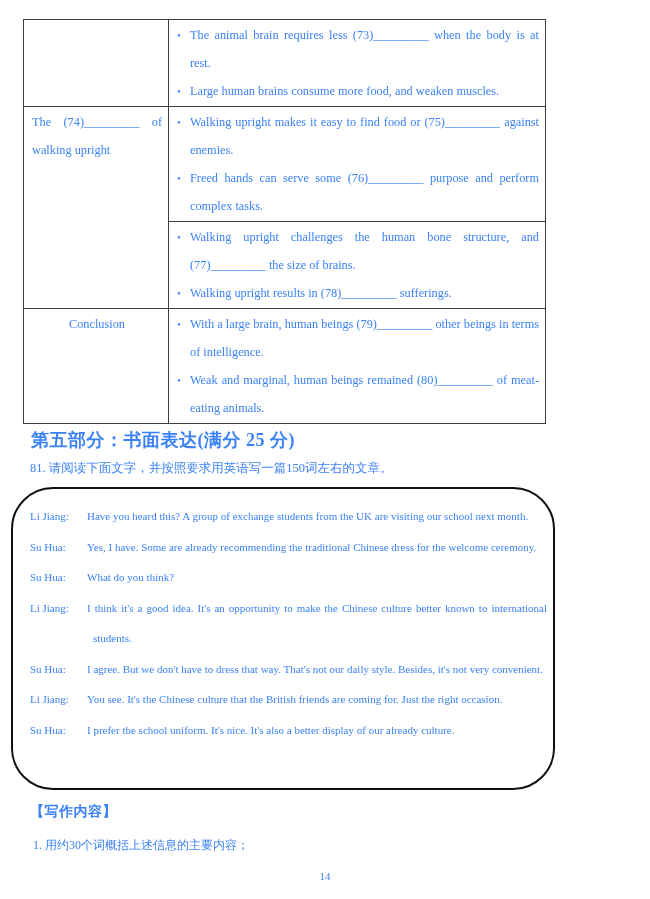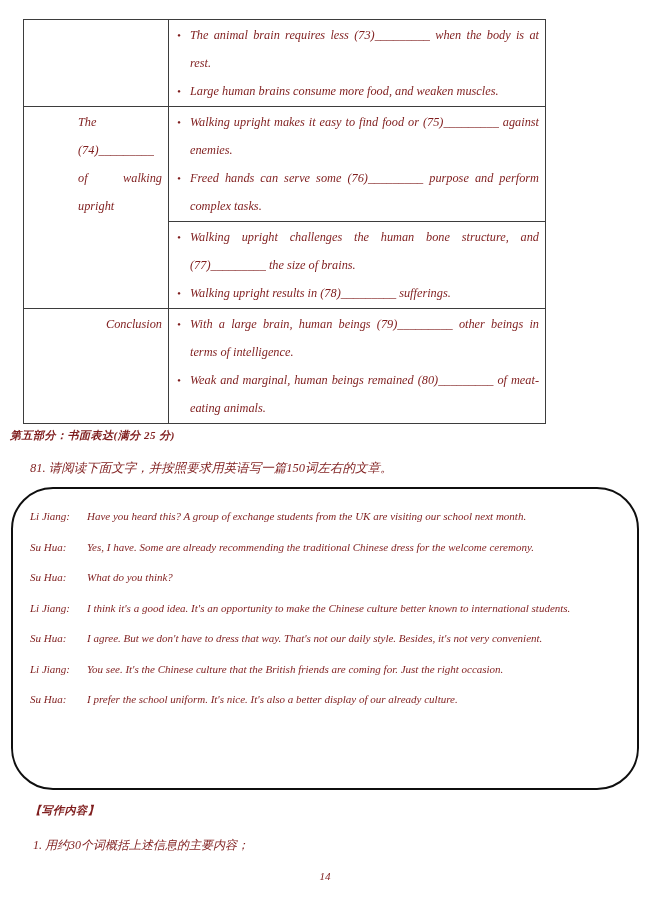--- a/index.html
+++ b/index.html
@@ -3,80 +3,79 @@
 <meta charset="utf-8">
 <style>
   * { margin: 0; padding: 0; box-sizing: border-box; }
   html, body { background: #ffffff; }
   .page {
     position: relative;
     width: 650px;
     height: 899px;
     margin: 0 auto;
     background: #ffffff;
-    color: #7f1d1d;
+    color: #3b82f6;
     font-family: "Liberation Serif", "DejaVu Serif", serif;
     overflow: hidden;
-    font-style: italic;
   }
 
   
   table.summary {
     position: absolute;
     left: 23px;
     top: 19px;
     width: 522px;
     border-collapse: collapse;
     table-layout: fixed;
   }
   table.summary td {
     border: 1px solid #3d3d3d;
     vertical-align: top;
     font-size: 12.3px;
     line-height: 28px;
     padding: 1px 6px 1px 8px;
   }
   td.lbl { padding: 1px 8px 1px 9px; }
-  td.lbl .lbl-text { display: block; text-align: justify; margin-left: 46px; }
-  td.lbl.plain .lbl-text { text-align: right; }
+  td.lbl .lbl-text { display: block; text-align: justify; }
+  td.lbl.plain .lbl-text { text-align: center; }
   .bullet {
     padding-left: 13px;
     text-indent: -13px;
     text-align: justify;
   }
   .bullet .mk {
     display: inline-block;
     width: 13px;
     text-indent: 0;
     font-size: 11px;
   }
 
   
   .sec-heading {
     position: absolute;
-    left: 10px;
+    left: 31px;
     top: 428px;
-    font-size: 11px;
+    font-size: 18px;
     font-weight: bold;
     letter-spacing: 0.5px;
   }
   .task-line {
     position: absolute;
     left: 30px;
     top: 460px;
     font-size: 12.5px;
     text-align: right;
   }
 
   
   .dialogue-box {
     position: absolute;
     left: 11px;
     top: 487px;
-    width: 628px;
+    width: 544px;
     height: 303px;
     border: 2.5px solid #0f0f0f;
     border-radius: 42px;
     padding: 12px 6px 0 17px;
   }
   .dline {
     font-size: 11px;
     line-height: 30.5px;
     text-align: justify;
     padding-left: 63px;
@@ -86,21 +85,21 @@
     display: inline-block;
     width: 57px;
     text-indent: 0;
   }
 
   
   .writing-heading {
     position: absolute;
     left: 30px;
     top: 803px;
-    font-size: 11px;
+    font-size: 14px;
     font-weight: bold;
     letter-spacing: 0.5px;
   }
   .writing-point {
     position: absolute;
     left: 33px;
     top: 837px;
     font-size: 12px;
   }
 

